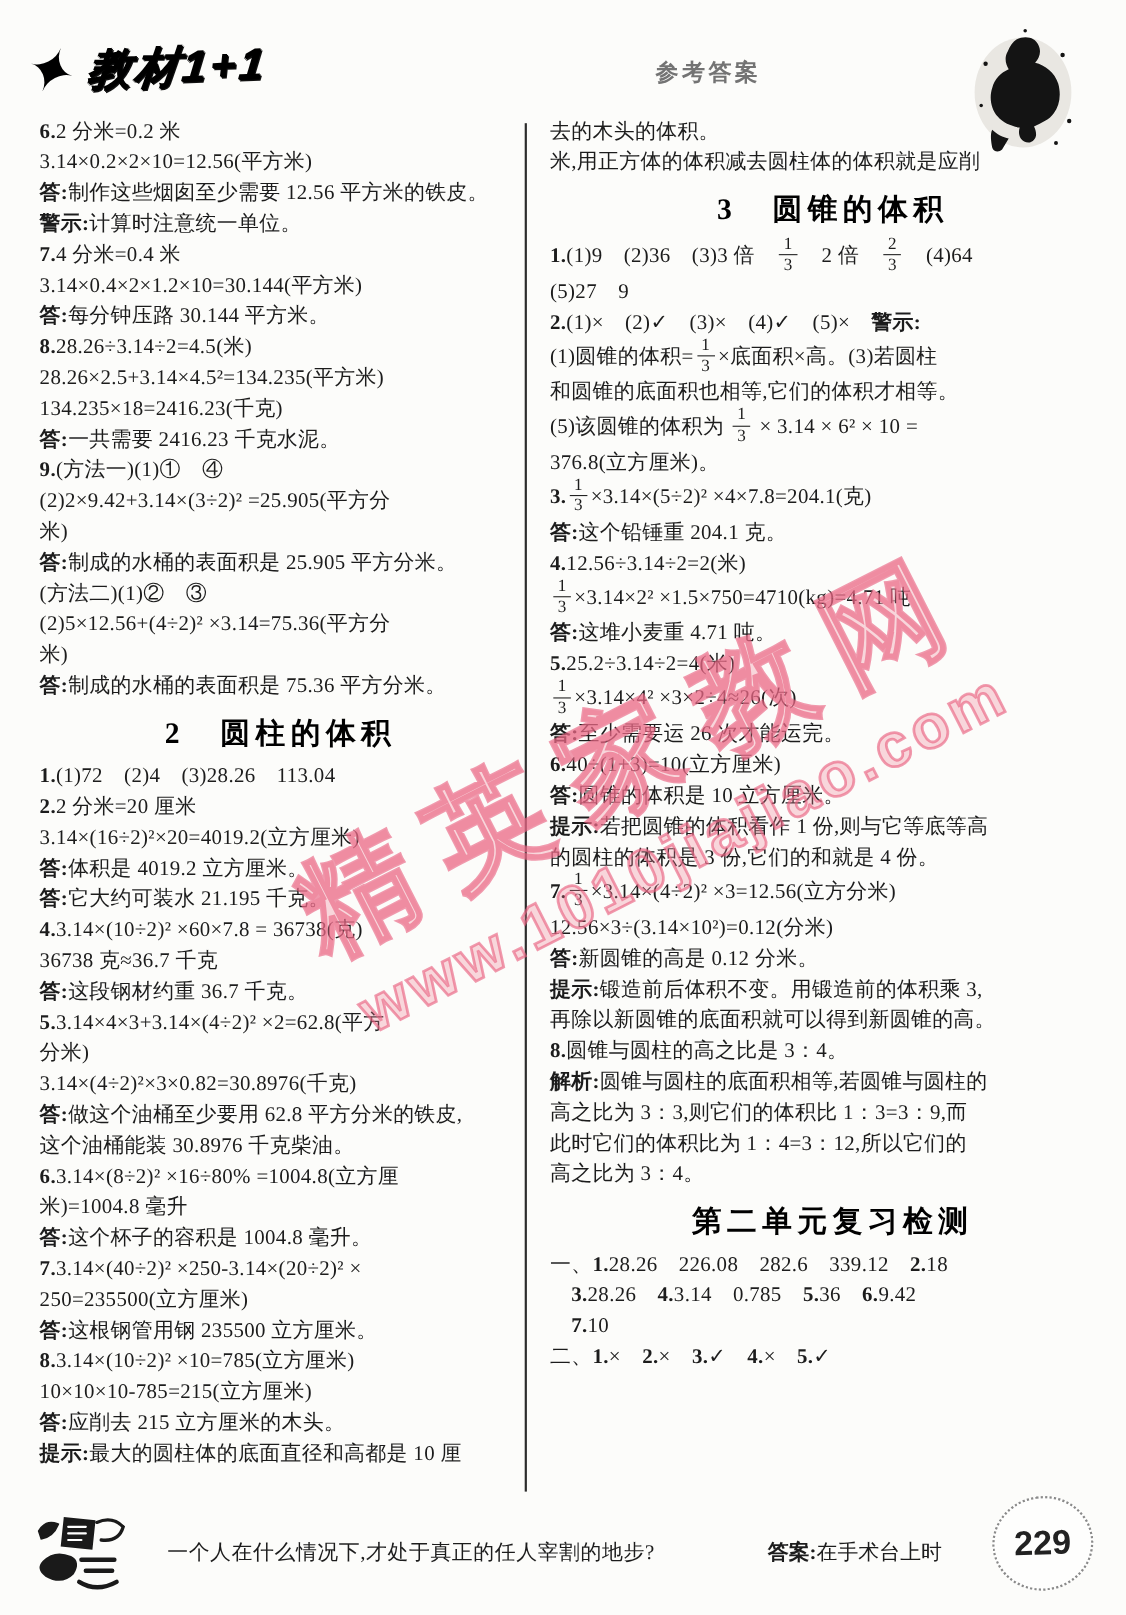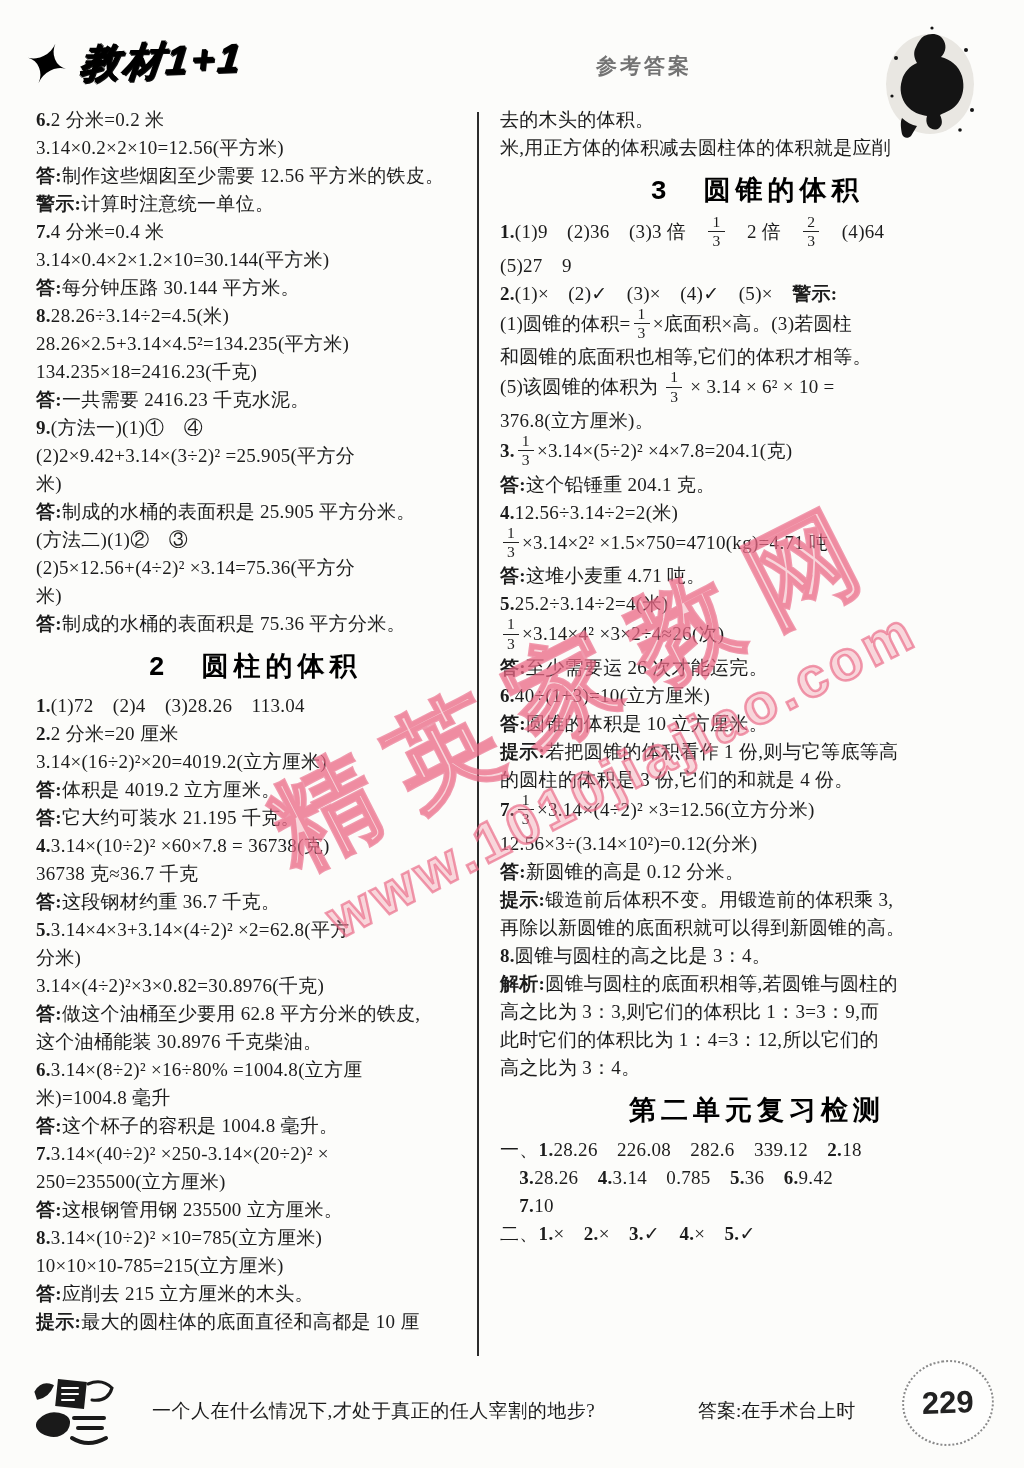--- a/index.html
+++ b/index.html
@@ -26,21 +26,21 @@
   }
   .header-art{position:absolute;left:872px;top:22px;width:116px;height:122px;}
   
   .divider{position:absolute;left:477px;top:112px;width:2px;height:1244px;background:#2c2c2c;}
   .col{position:absolute;top:106px;}
   .col-left{left:36px;width:438px;}
   .col-right{left:500px;width:514px;}
   .line{font-size:19px;line-height:28px;min-height:28px;letter-spacing:.3px;}
   .line b{font-weight:700;}
   .section-heading{
-    font-family:Liberation Mono, monospace;
+    font-family:Liberation Serif, serif;
     font-size:27px;font-weight:700;text-align:center;letter-spacing:5px;
     color:#000;margin:10px 0 8px;
   }
   .frac{
     display:inline-flex;flex-direction:column;align-items:center;vertical-align:middle;
     line-height:1.05;font-size:.82em;margin:0 3px;position:relative;top:-2px;
   }
   .frac .num{border-bottom:1.5px solid #222;padding:0 4px 1px;}
   .frac .den{padding-top:1px;}
   
@@ -51,21 +51,21 @@
     font-family:"Liberation Sans","DejaVu Sans",sans-serif;font-weight:700;
     color:rgba(238,125,150,.30);
     -webkit-text-stroke:2.5px rgba(233,100,130,.65);
   }
   .wm-cn{font-size:106px;letter-spacing:28px;white-space:nowrap;}
   .wm-url{font-size:56px;letter-spacing:5px;margin-top:-4px;white-space:nowrap;}
   
   .footer-seal{position:absolute;left:28px;top:1374px;width:98px;height:80px;}
   .riddle{position:absolute;left:152px;top:1398px;font-size:19px;letter-spacing:.5px;}
   .riddle-answer{position:absolute;left:698px;top:1398px;font-size:19px;}
-  .riddle-answer .lbl{font-weight:400;}
+  .riddle-answer .lbl{font-weight:700;}
   .page-stamp{
     position:absolute;left:902px;top:1360px;width:88px;height:82px;border-radius:50%;
     border:2px dotted #8a8a8a;display:flex;align-items:center;justify-content:center;
     transform:rotate(-8deg);background:rgba(255,255,255,.6);
   }
   .page-stamp span{
     font-family:"Liberation Sans","DejaVu Sans",sans-serif;
     font-size:31px;font-weight:700;color:#222;transform:rotate(6deg);
   }
 </style>

